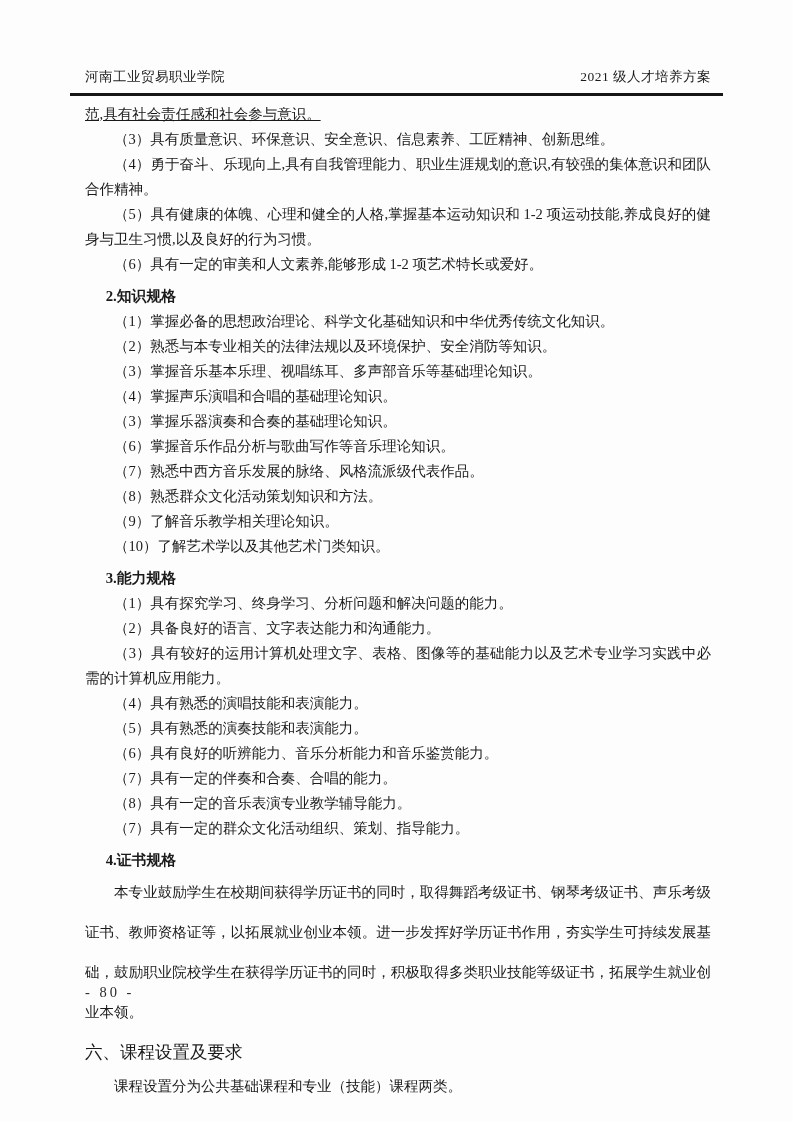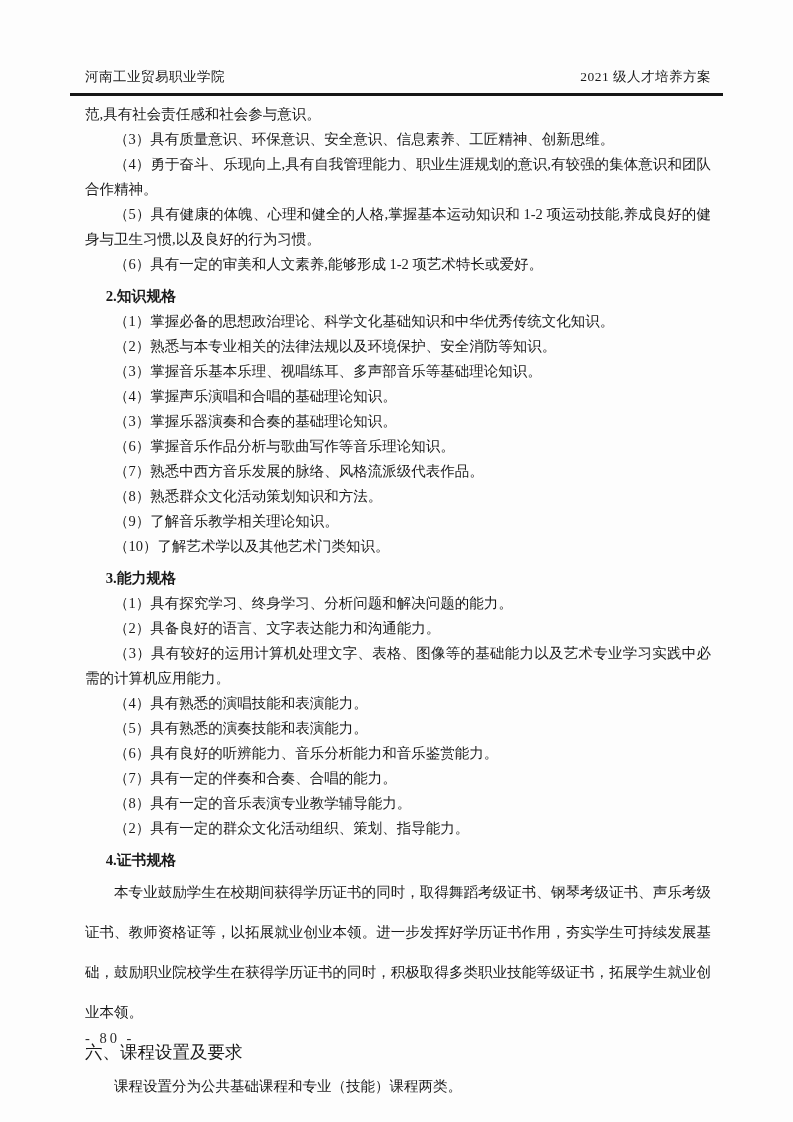--- a/index.html
+++ b/index.html
@@ -36,20 +36,21 @@
     left: 85px;
     width: 626px;
     font-size: 14.5px;
   }
   .para {
     line-height: 25px;
     text-align: justify;
   }
   .cont {
     text-indent: 0;
+    text-decoration: underline;
   }
   .item {
     text-indent: 2em;
   }
   .heading {
     font-weight: 700;
     text-indent: 1.4em;
     margin-top: 7px;
     font-family: Liberation Serif, serif;
     font-size: 14.8px;
@@ -63,21 +64,21 @@
     font-weight: 400;
     font-size: 17.5px;
     line-height: 30px;
     margin-top: 4px;
     text-indent: 0;
     font-family: "Liberation Sans", "DejaVu Sans", sans-serif;
   }
   .footer-pagenum {
     position: absolute;
     left: 85px;
-    top: 1030px;
+    top: 984px;
     font-size: 14.5px;
     letter-spacing: 3px;
     color: #2a2a2a;
   }
 </style>
 </head>
 <body>
 
 <div class="page">
 
@@ -105,21 +106,21 @@
       <div class="para item">（10）了解艺术学以及其他艺术门类知识。</div>
       <div class="para heading">3.能力规格</div>
       <div class="para item">（1）具有探究学习、终身学习、分析问题和解决问题的能力。</div>
       <div class="para item">（2）具备良好的语言、文字表达能力和沟通能力。</div>
       <div class="para item">（3）具有较好的运用计算机处理文字、表格、图像等的基础能力以及艺术专业学习实践中必需的计算机应用能力。</div>
       <div class="para item">（4）具有熟悉的演唱技能和表演能力。</div>
       <div class="para item">（5）具有熟悉的演奏技能和表演能力。</div>
       <div class="para item">（6）具有良好的听辨能力、音乐分析能力和音乐鉴赏能力。</div>
       <div class="para item">（7）具有一定的伴奏和合奏、合唱的能力。</div>
       <div class="para item">（8）具有一定的音乐表演专业教学辅导能力。</div>
-      <div class="para item">（2）具有一定的群众文化活动组织、策划、指导能力。</div>
+      <div class="para item">（7）具有一定的群众文化活动组织、策划、指导能力。</div>
       <div class="para heading">4.证书规格</div>
       <div class="para body-para">本专业鼓励学生在校期间获得学历证书的同时，取得舞蹈考级证书、钢琴考级证书、声乐考级证书、教师资格证等，以拓展就业创业本领。进一步发挥好学历证书作用，夯实学生可持续发展基础，鼓励职业院校学生在获得学历证书的同时，积极取得多类职业技能等级证书，拓展学生就业创业本领。</div>
       <div class="para section-heading">六、课程设置及要求</div>
       <div class="para body-para">课程设置分为公共基础课程和专业（技能）课程两类。</div>
     </div>
 
   <div class="footer-pagenum">- 80 -</div>
 
 </div>
 

